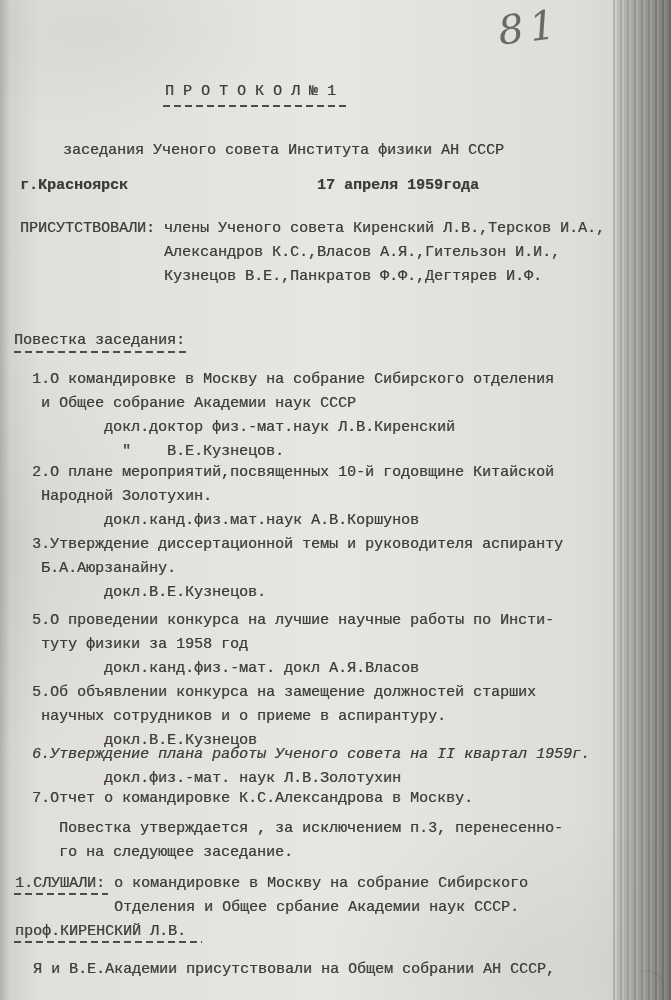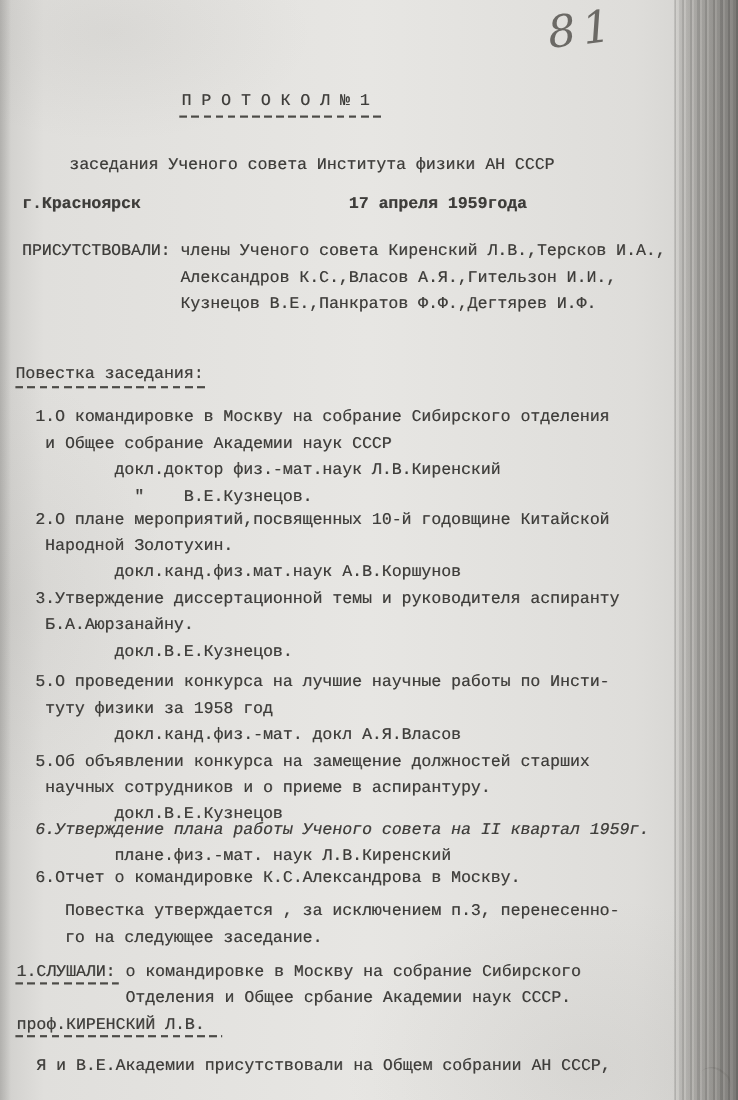--- a/index.html
+++ b/index.html
@@ -93,22 +93,22 @@
     <div class="tl">3.Утверждение диссертационной темы и руководителя аспиранту</div>
     <div class="tl"> Б.А.Аюрзанайну.</div>
     <div class="tl">        докл.В.Е.Кузнецов.</div>
     <div class="tl" style="margin-top:4px;">5.О проведении конкурса на лучшие научные работы по Инсти-</div>
     <div class="tl"> туту физики за 1958 год</div>
     <div class="tl">        докл.канд.физ.-мат. докл А.Я.Власов</div>
     <div class="tl">5.Об объявлении конкурса на замещение должностей старших</div>
     <div class="tl"> научных сотрудников и о приеме в аспирантуру.</div>
     <div class="tl">        докл.В.Е.Кузнецов</div>
     <div class="tl" style="margin-top:-10px;font-style:italic;">6.Утверждение плана работы Ученого совета на II квартал 1959г.</div>
-    <div class="tl">        плане.физ.-мат. наук Л.В.Киренский</div>
-    <div class="tl" style="margin-top:-4px;">6.Отчет о командировке К.С.Александрова в Москву.</div>
+    <div class="tl">        докл.физ.-мат. наук Л.В.Золотухин</div>
+    <div class="tl" style="margin-top:-4px;">7.Отчет о командировке К.С.Александрова в Москву.</div>
   </div>
 
   <div class="block" style="left:14px;top:817px;">
     <div class="tl">     Повестка утверждается , за исключением п.3, перенесенно-</div>
     <div class="tl">     го на следующее заседание.</div>
   </div>
 
   <div class="block" style="left:15px;top:872px;">
     <div class="tl">1.СЛУШАЛИ: о командировке в Москву на собрание Сибирского</div>
     <div class="tl">           Отделения и Общее србание Академии наук СССР.</div>

